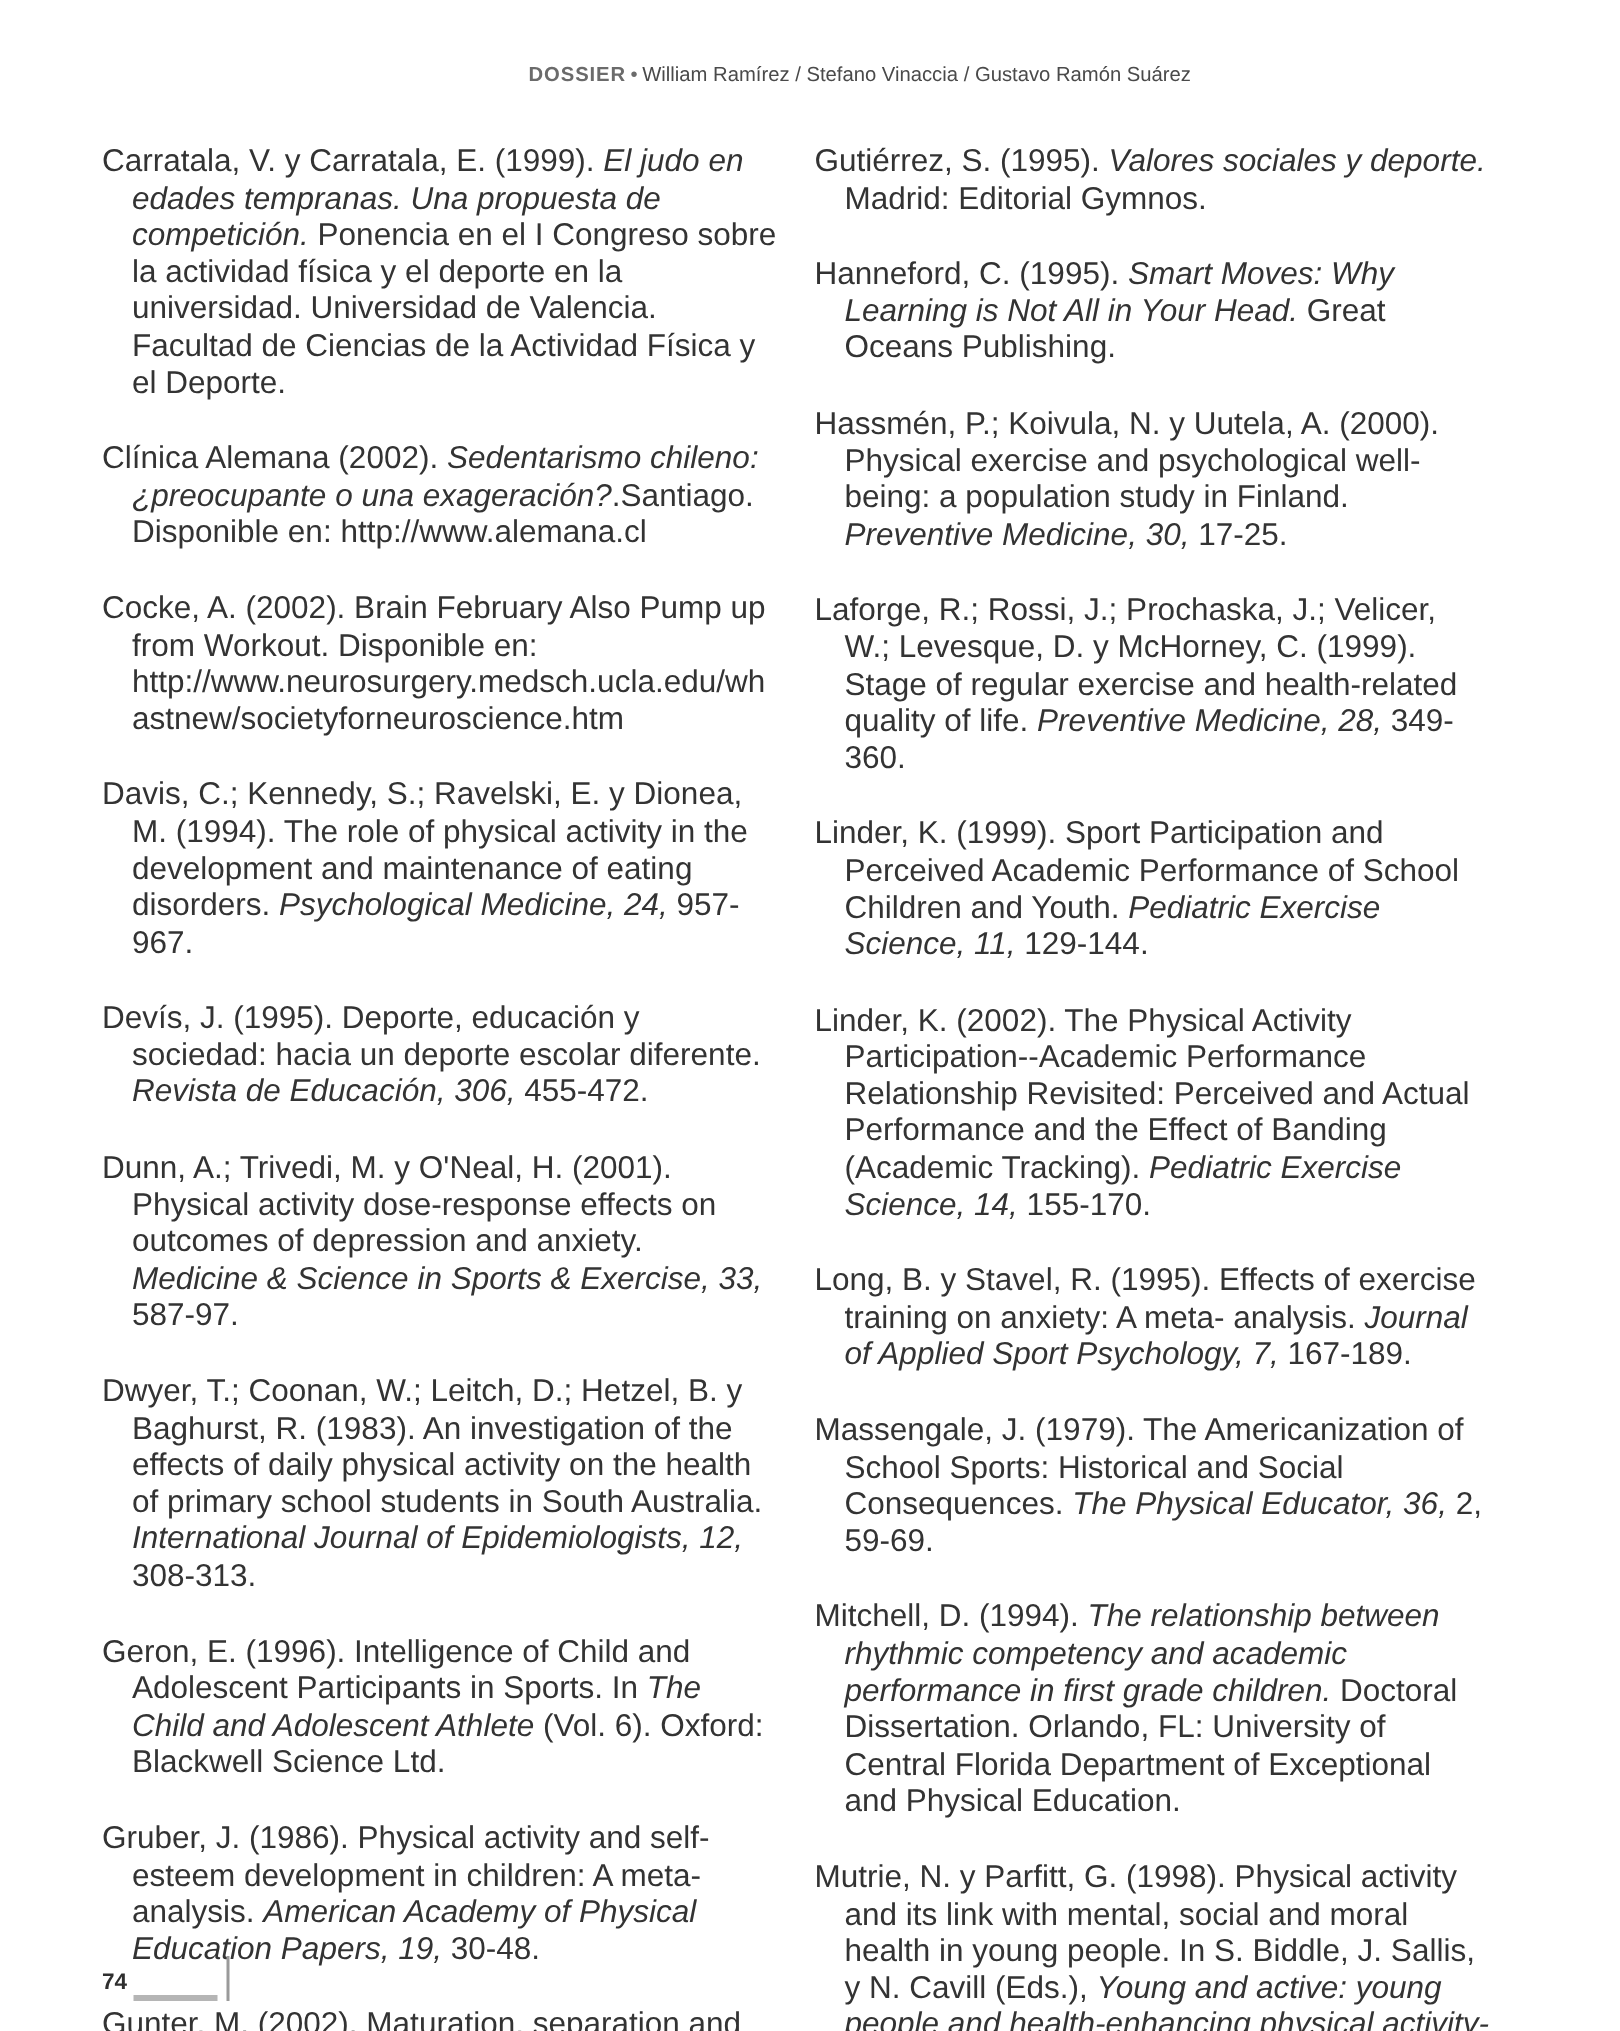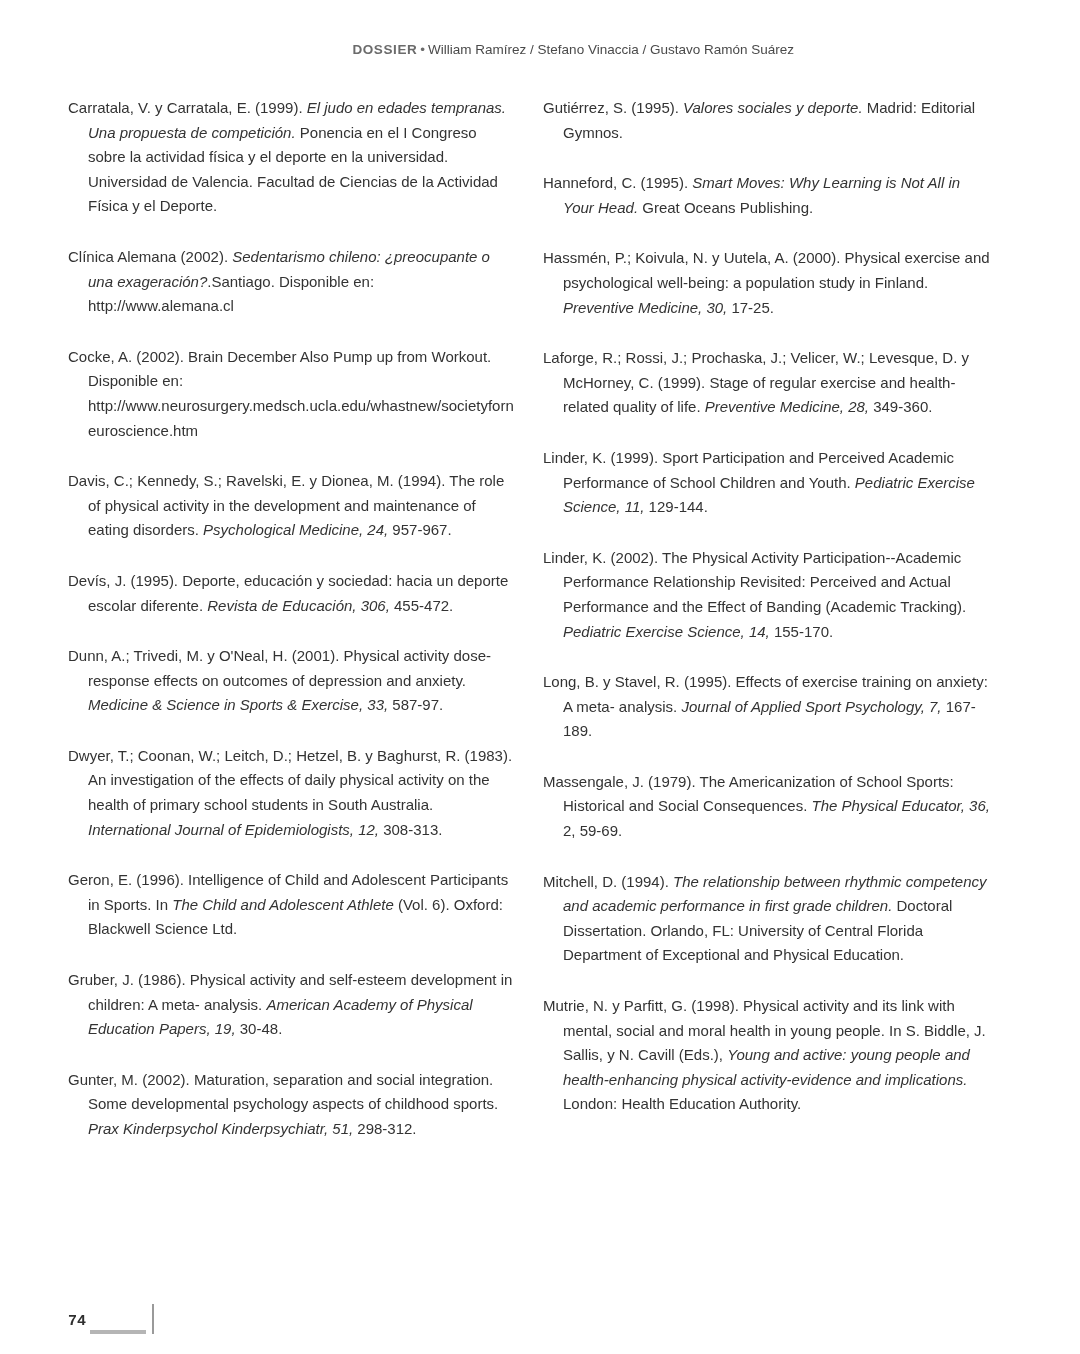--- a/index.html
+++ b/index.html
@@ -60,21 +60,21 @@
   }
   .column {
     width: 450px;
     flex: 0 0 450px;
   }
   .column.right {
     margin-left: 25px;
   }
 
   .reference {
-    font-size: 15px;
+    font-size: 21px;
     line-height: 24.6px;
     color: #333333;
     padding-left: 20px;
     text-indent: -20px;
     margin: 0 0 26px 0;
     text-align: left;
     word-wrap: break-word;
     overflow-wrap: break-word;
   }
   .reference:last-child {
@@ -91,21 +91,20 @@
     bottom: 20px;
     display: flex;
     align-items: flex-end;
   }
   .folio-num {
     font-size: 15px;
     font-weight: bold;
     color: #2f2f2f;
     line-height: 1;
     padding-bottom: 5px;
-    font-family: Liberation Mono, monospace;
   }
   .folio-rule {
     width: 56px;
     height: 4px;
     background: #b5b5b5;
     margin-left: 4px;
     margin-bottom: 0px;
   }
   .folio-tick {
     width: 2px;
@@ -120,21 +119,21 @@
 <div class="page">
 
   <div class="running-header">
     <span class="dossier">DOSSIER</span><span class="sep">•</span><span class="authors">William Ramírez / Stefano Vinaccia / Gustavo Ramón Suárez</span>
   </div>
 
   <div class="columns">
     <div class="column left">
         <p class="reference">Carratala, V. y Carratala, E. (1999). <i>El judo en edades tempranas. Una propuesta de competición.</i> Ponencia en el I Congreso sobre la actividad física y el deporte en la universidad. Universidad de Valencia. Facultad de Ciencias de la Actividad Física y el Deporte.</p>
         <p class="reference">Clínica Alemana (2002). <i>Sedentarismo chileno: ¿preocupante o una exageración?</i>.Santiago. Disponible en: http://www.alemana.cl</p>
-        <p class="reference">Cocke, A. (2002). Brain December Also Pump up from Workout. Disponible en: http://www.neurosurgery.medsch.ucla.edu/whastnew/societyforneuroscience.htm</p>
+        <p class="reference">Cocke, A. (2002). Brain February Also Pump up from Workout. Disponible en: http://www.neurosurgery.medsch.ucla.edu/whastnew/societyforneuroscience.htm</p>
         <p class="reference">Davis, C.; Kennedy, S.; Ravelski, E. y Dionea, M. (1994). The role of physical activity in the development and maintenance of eating disorders. <i>Psychological Medicine, 24,</i> 957-967.</p>
         <p class="reference">Devís, J. (1995). Deporte, educación y sociedad: hacia un deporte escolar diferente. <i>Revista de Educación, 306,</i> 455-472.</p>
         <p class="reference">Dunn, A.; Trivedi, M. y O'Neal, H. (2001). Physical activity dose-response effects on outcomes of depression and anxiety. <i>Medicine &amp; Science in Sports &amp; Exercise, 33,</i> 587-97.</p>
         <p class="reference">Dwyer, T.; Coonan, W.; Leitch, D.; Hetzel, B. y Baghurst, R. (1983). An investigation of the effects of daily physical activity on the health of primary school students in South Australia. <i>International Journal of Epidemiologists, 12,</i> 308-313.</p>
         <p class="reference">Geron, E. (1996). Intelligence of Child and Adolescent Participants in Sports. In <i>The Child and Adolescent Athlete</i> (Vol. 6). Oxford: Blackwell Science Ltd.</p>
         <p class="reference">Gruber, J. (1986). Physical activity and self-esteem development in children: A meta- analysis. <i>American Academy of Physical Education Papers, 19,</i> 30-48.</p>
         <p class="reference">Gunter, M. (2002). Maturation, separation and social integration. Some developmental psychology aspects of childhood sports. <i>Prax Kinderpsychol Kinderpsychiatr, 51,</i> 298-312.</p>
       </div>
     <div class="column right">
         <p class="reference">Gutiérrez, S. (1995). <i>Valores sociales y deporte.</i> Madrid: Editorial Gymnos.</p>

